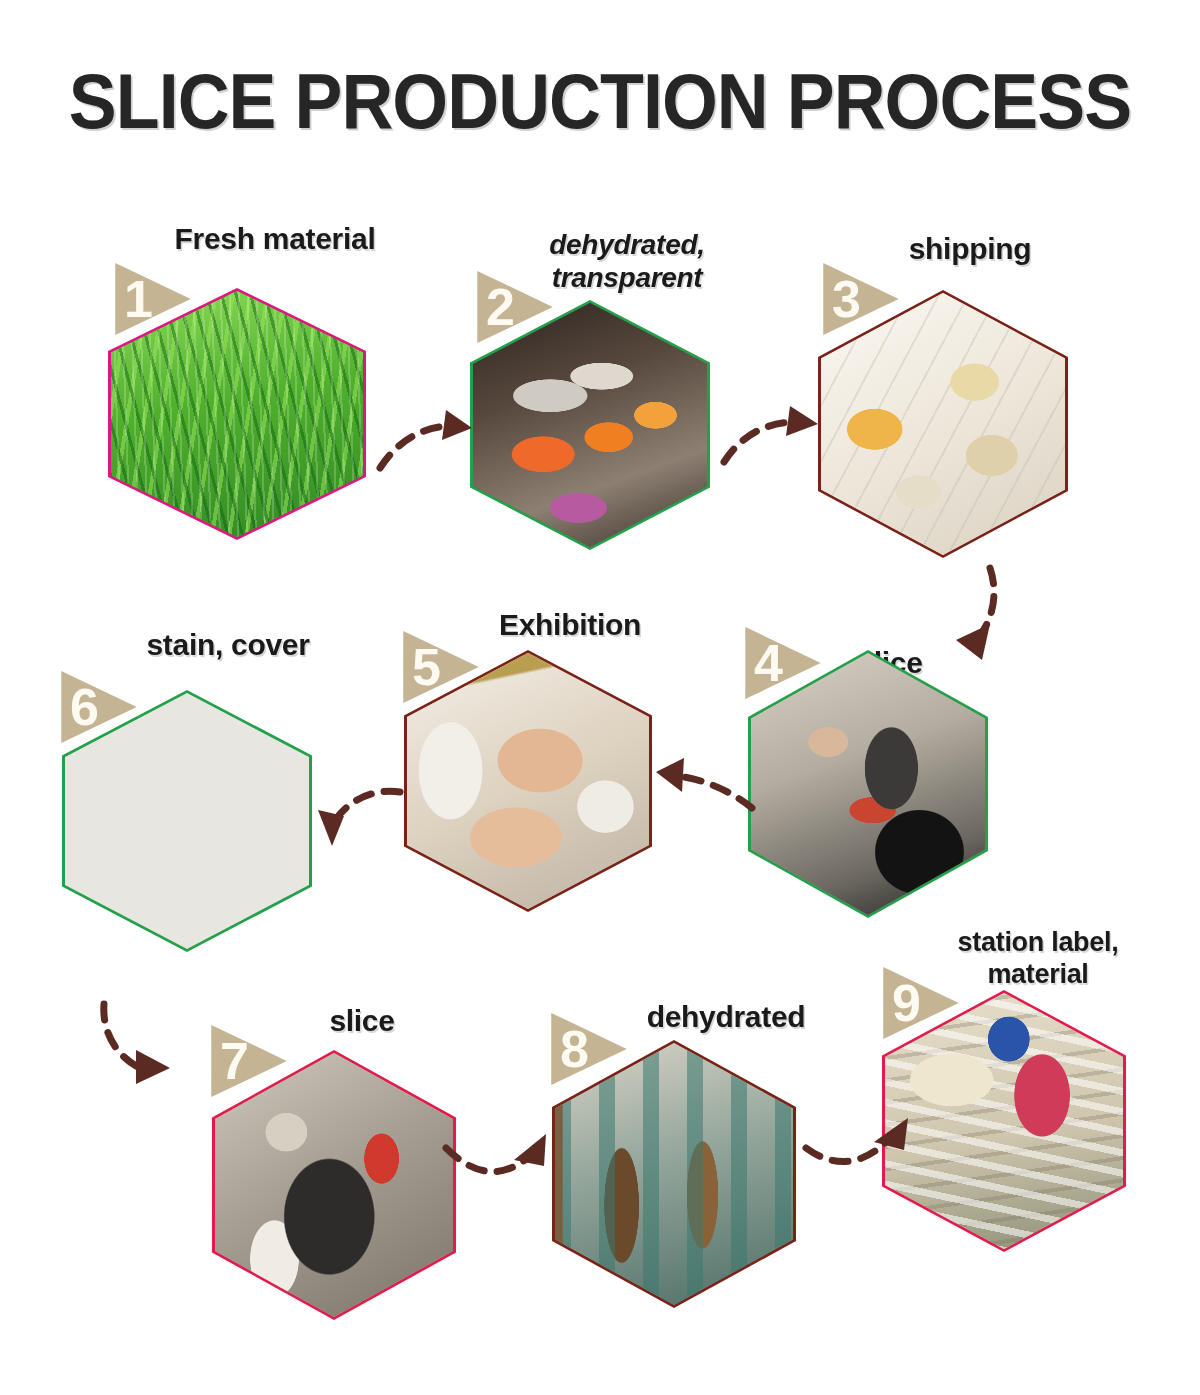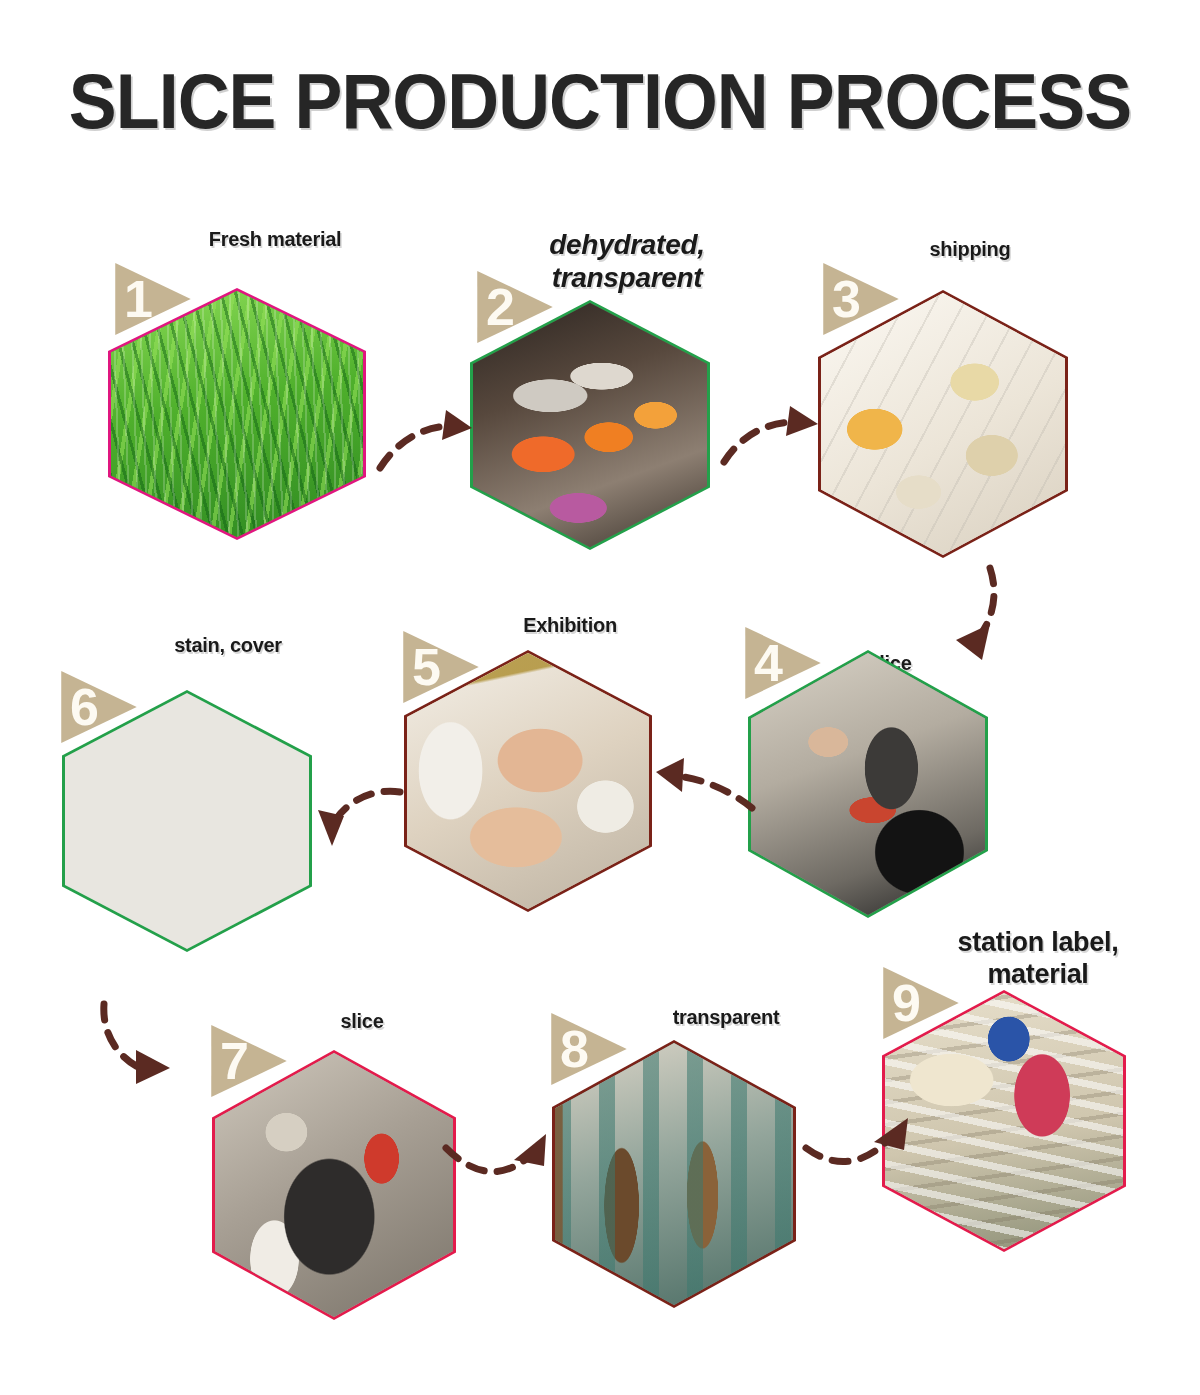--- a/index.html
+++ b/index.html
@@ -58,21 +58,21 @@
     color:#fdfaf2;
     font-family:"Liberation Sans","DejaVu Sans",sans-serif;
   }
 
   
   .cap{
     position:absolute;
     text-align:center;
     font-weight:bold;
     color:#1a1a1a;
-    font-size:20px;line-height:34px;
+    font-size:30px;line-height:34px;
     letter-spacing:-0.3px;
     text-shadow:1.5px 1.5px 0 rgba(175,175,175,.5);
     font-family:"Liberation Sans","DejaVu Sans",sans-serif;
   }
 
   
   .arrow-svg{position:absolute;overflow:visible;}
   .arrow-path{
     fill:none;
     stroke:#5b2a22;
@@ -247,21 +247,21 @@
   <div class="hex-wrap" style="left:212px;top:1050px;width:244px;height:270px;">
     <div class="hex hex-border" style="background:#e31b4c;"></div>
     <div class="hex-photo ph-test"></div>
   </div>
   <div class="badge" style="left:208px;top:1020px;">
     <span class="badge-num">7</span>
   </div>
 </div>
 
 <div class="step">
-  <div class="cap" style="left:616px;top:1000px;width:220px;">transparent</div>
+  <div class="cap" style="left:616px;top:1000px;width:220px;">dehydrated</div>
   <div class="hex-wrap" style="left:552px;top:1040px;width:244px;height:268px;">
     <div class="hex hex-border" style="background:#7a2218;"></div>
     <div class="hex-photo ph-ware"></div>
   </div>
   <div class="badge" style="left:548px;top:1008px;">
     <span class="badge-num">8</span>
   </div>
 </div>
 
 <div class="step">

